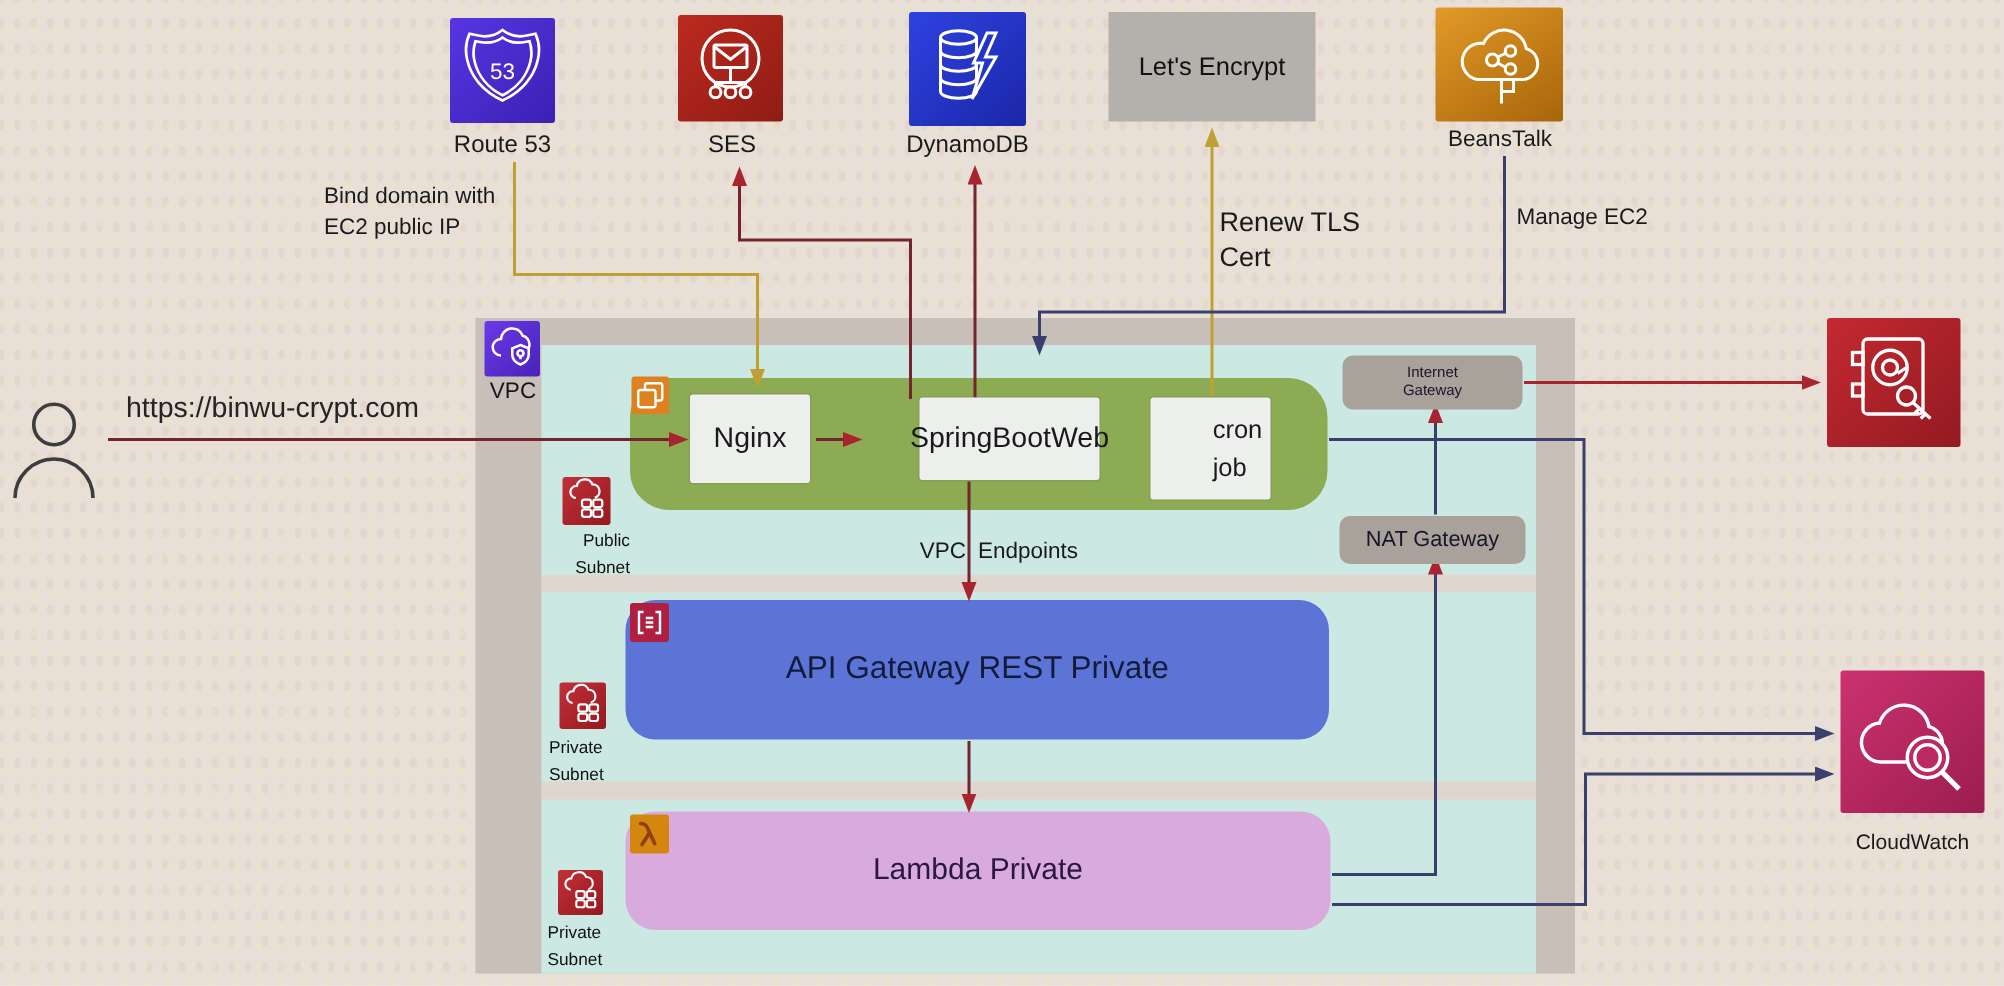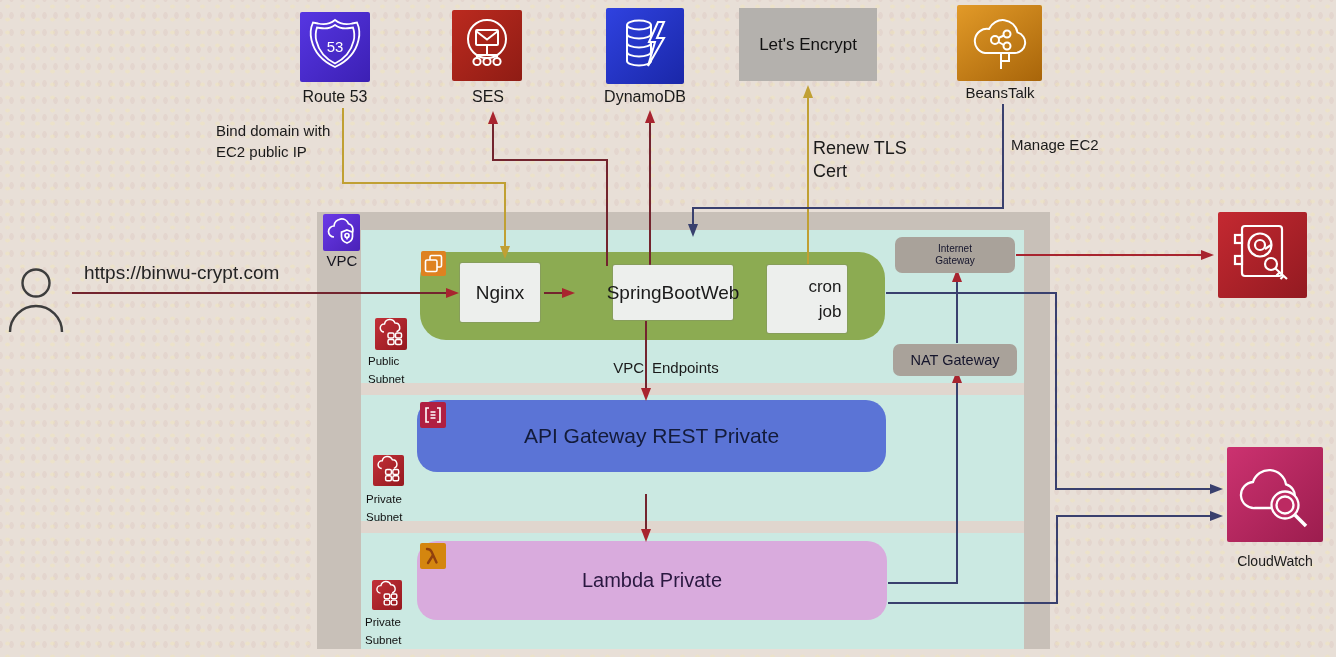--- a/index.html
+++ b/index.html
@@ -27,21 +27,21 @@
 
 <div id="stage">
 
   <div class="abs" style="left:317px;top:212px;width:733px;height:437px;background:#c8c0b8;"></div>
   <div class="abs" style="left:361px;top:230px;width:663px;height:419px;background:#cbe9e2;"></div>
   <div class="abs" style="left:361px;top:383px;width:663px;height:12px;background:rgba(242,198,190,0.55);"></div>
   <div class="abs" style="left:361px;top:521px;width:663px;height:12px;background:rgba(242,198,190,0.55);"></div>
 
   <div class="abs" style="left:420px;top:252px;width:465px;height:88px;background:#8cab52;border-radius:26px;"></div>
 
-  <div class="abs ctr" style="left:417px;top:400px;width:469px;height:72px;background:#5b74d6;border-radius:20px;">
+  <div class="abs ctr" style="left:417px;top:400px;width:469px;height:93px;background:#5b74d6;border-radius:20px;">
     <span class="lbl" style="font-size:21px;color:#131b3a;">API Gateway REST Private</span>
   </div>
   <div class="abs icon" style="left:420px;top:402px;width:26px;height:26px;background:#b01f42;border-radius:2px;">
     <svg width="26" height="26" viewBox="0 0 26 26" fill="none" stroke="#fff" stroke-width="1.6">
       <path d="M9 6 H6 V20 H9"></path>
         <path d="M17 6 h3 V20 h-3"></path>
       <path d="M10.5 10 H15.5 M10.5 13 H15.5 M10.5 16 H15.5"></path>
     </svg>
   </div>
 
@@ -160,21 +160,21 @@
 
   <div class="abs icon" style="left:375px;top:318px;width:32px;height:32px;background:linear-gradient(135deg,#c23038,#95191f);border-radius:2px;">
     <svg width="32" height="32" viewBox="0 0 32 32" fill="none" stroke="#fff" stroke-width="1.5">
       <path d="M9 14 a4 4 0 0 1 .5-8 a5.5 5.5 0 0 1 10.5-1 a4.5 4.5 0 0 1 1.5 8.8"></path>
       <rect x="13" y="15" width="6" height="5" rx="1.5"></rect>
         <rect x="20.5" y="15" width="6" height="5" rx="1.5"></rect>
       <rect x="13" y="21.5" width="6" height="5" rx="1.5"></rect>
         <rect x="20.5" y="21.5" width="6" height="5" rx="1.5"></rect>
     </svg>
   </div>
-  <div class="abs lbl" style="left:368px;top:352px;width:52px;font-size:11.5px;line-height:1.6;color:#101010;">
+  <div class="abs lbl" style="left:368px;top:352px;width:52px;font-size:11.5px;line-height:1.6;color:#101010;text-align:right;">
     <div>Public</div>
     <div>Subnet</div>
   </div>
 
   <div class="abs icon" style="left:373px;top:455px;width:31px;height:31px;background:linear-gradient(135deg,#c23038,#95191f);border-radius:2px;">
     <svg width="31" height="31" viewBox="0 0 32 32" fill="none" stroke="#fff" stroke-width="1.5">
       <path d="M9 14 a4 4 0 0 1 .5-8 a5.5 5.5 0 0 1 10.5-1 a4.5 4.5 0 0 1 1.5 8.8"></path>
       <rect x="13" y="15" width="6" height="5" rx="1.5"></rect>
         <rect x="20.5" y="15" width="6" height="5" rx="1.5"></rect>
       <rect x="13" y="21.5" width="6" height="5" rx="1.5"></rect>
@@ -210,21 +210,21 @@
 
   <div class="abs ctr node" style="left:460px;top:263px;width:80px;height:59px;">
     <span class="lbl" style="font-size:19px;">Nginx</span>
   </div>
 
   <div class="abs ctr node" style="left:575px;top:265px;width:120px;height:55px;margin-left:38px;">
     <span class="lbl" style="font-size:19px;">SpringBootWeb</span>
   </div>
 
   <div class="abs ctr node" style="left:767px;top:265px;width:80px;height:68px;">
-    <div class="lbl" style="font-size:17px;line-height:1.5;text-align:right;margin-left:36px;">
+    <div class="lbl" style="font-size:17px;line-height:1.5;text-align:left;margin-left:36px;">
       <div>cron</div>
       <div>job</div>
     </div>
   </div>
 
   <div class="abs ctr gwbox" style="left:895px;top:237px;width:120px;height:36px;">
     <div class="lbl" style="font-size:10px;line-height:1.25;text-align:center;color:#15152c;">
       <div>Internet</div>
       <div>Gateway</div>
     </div>

